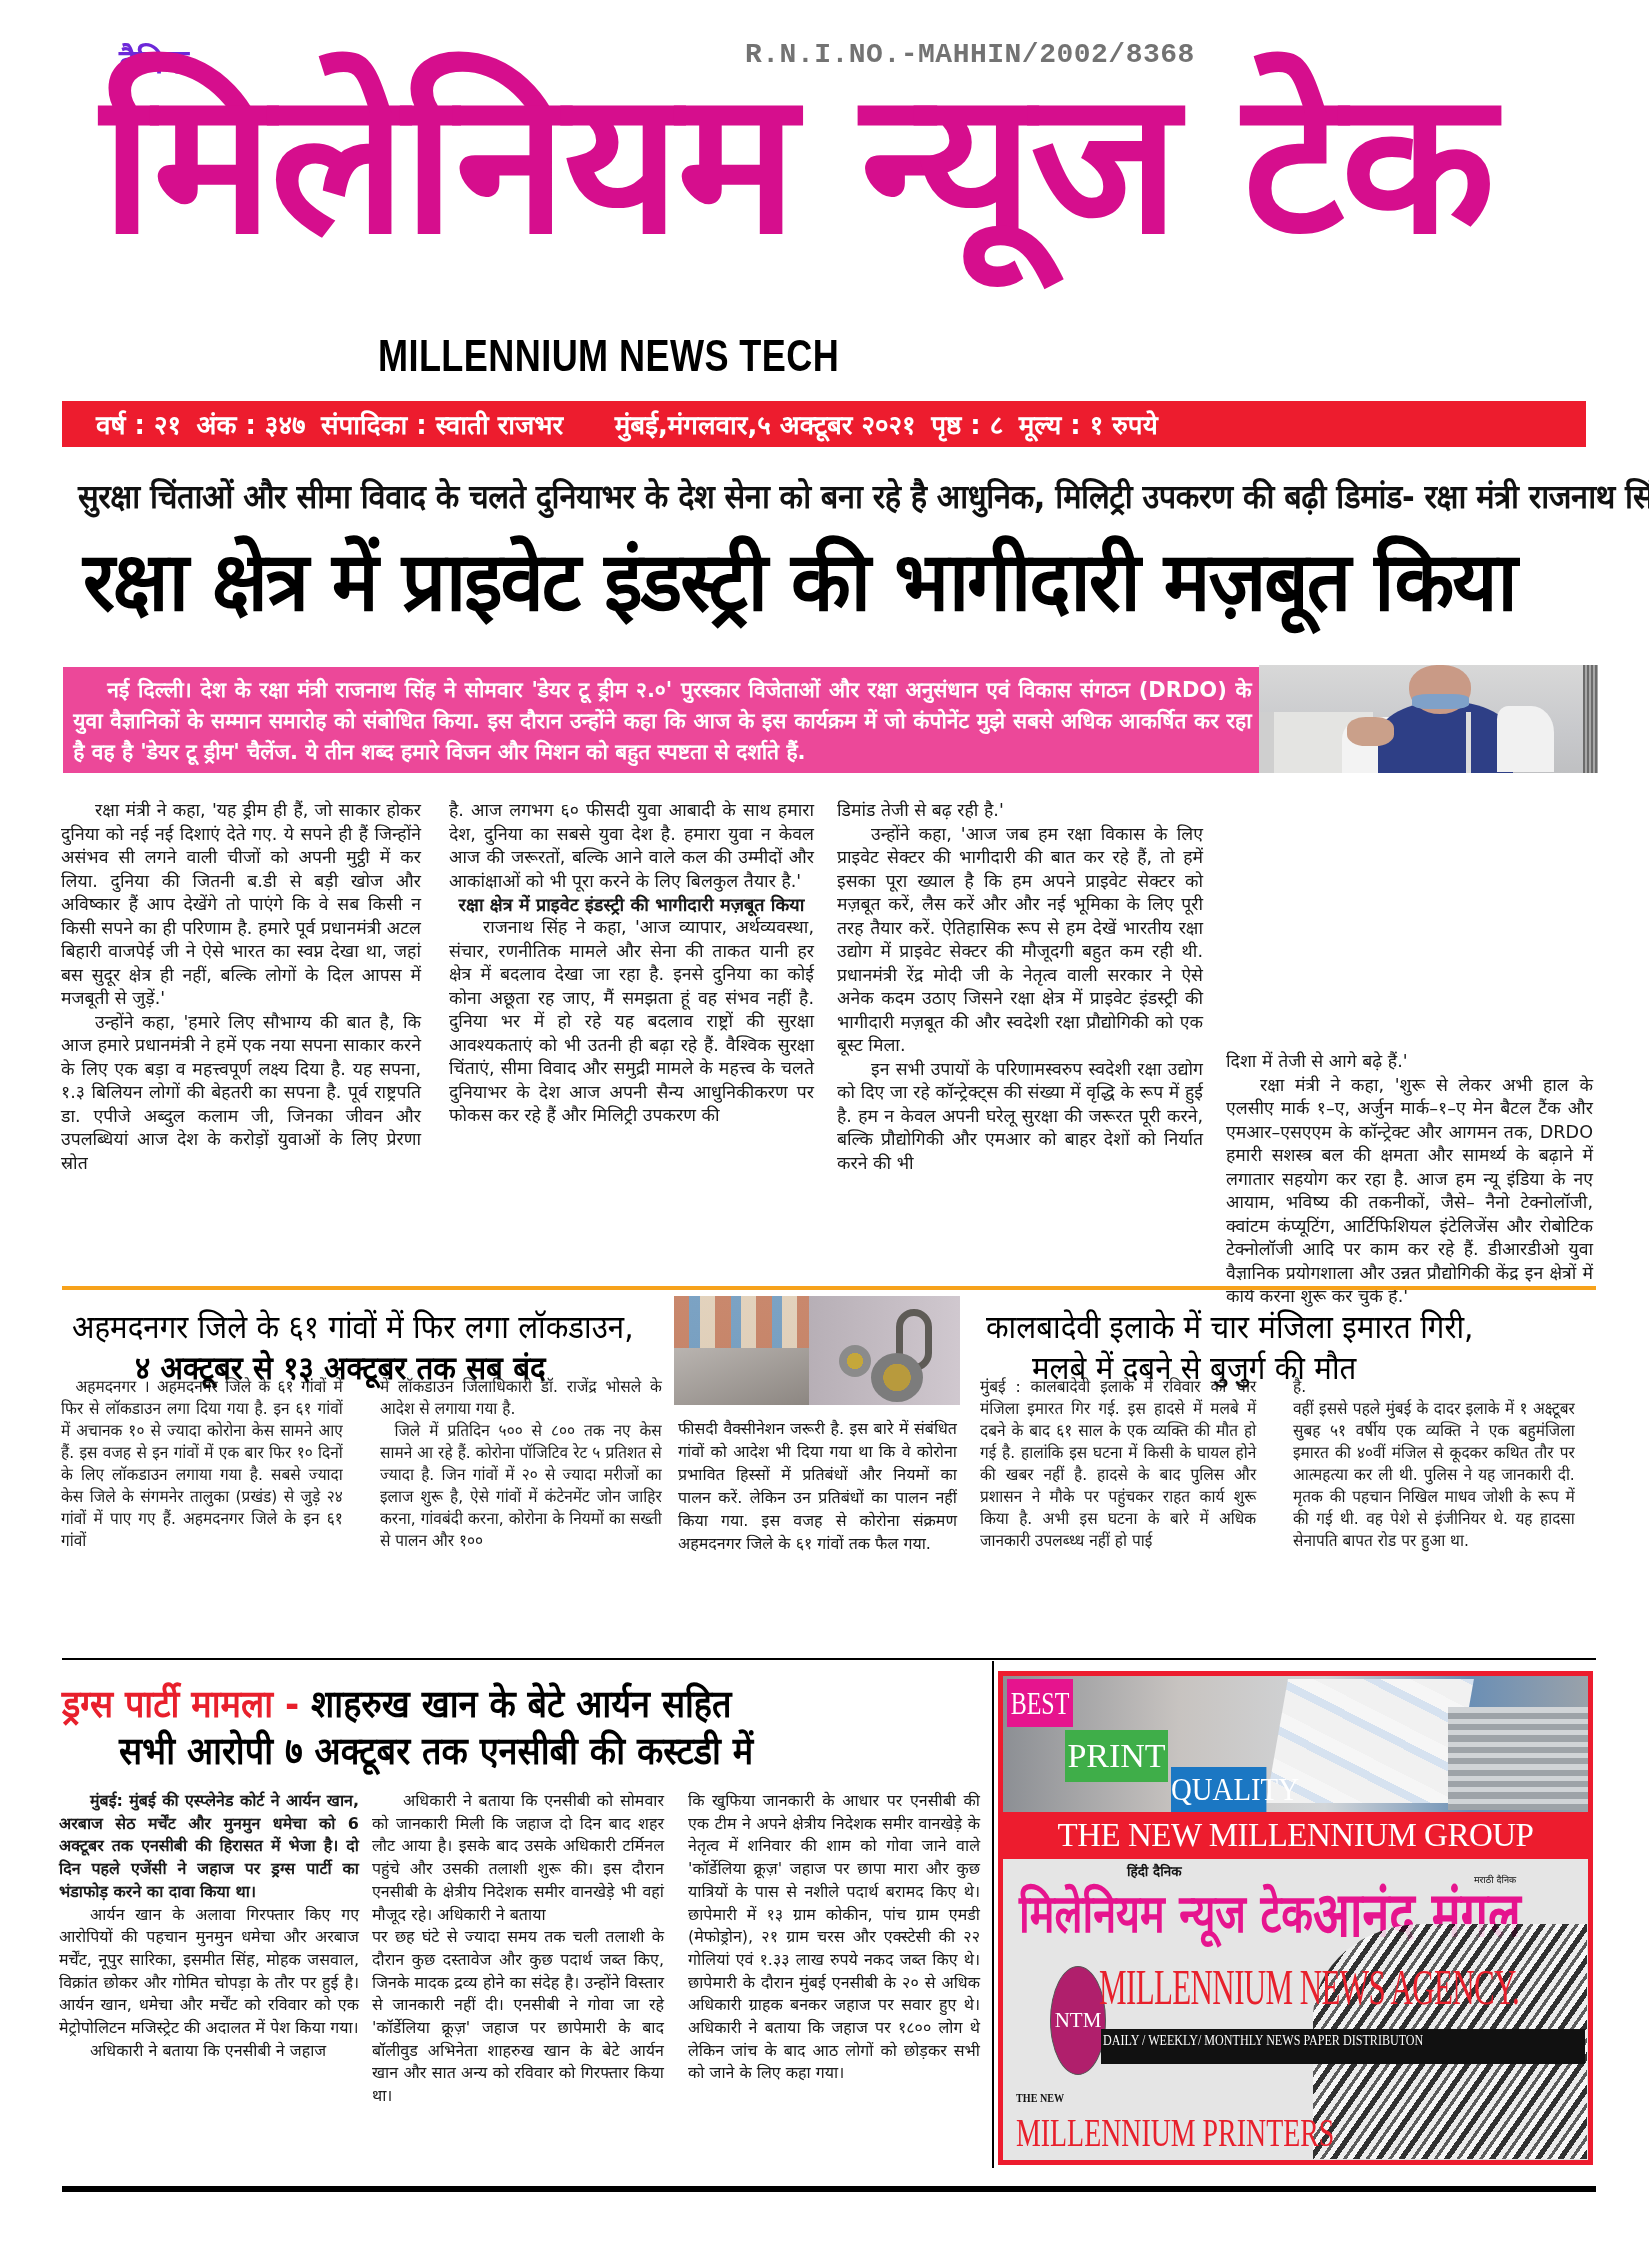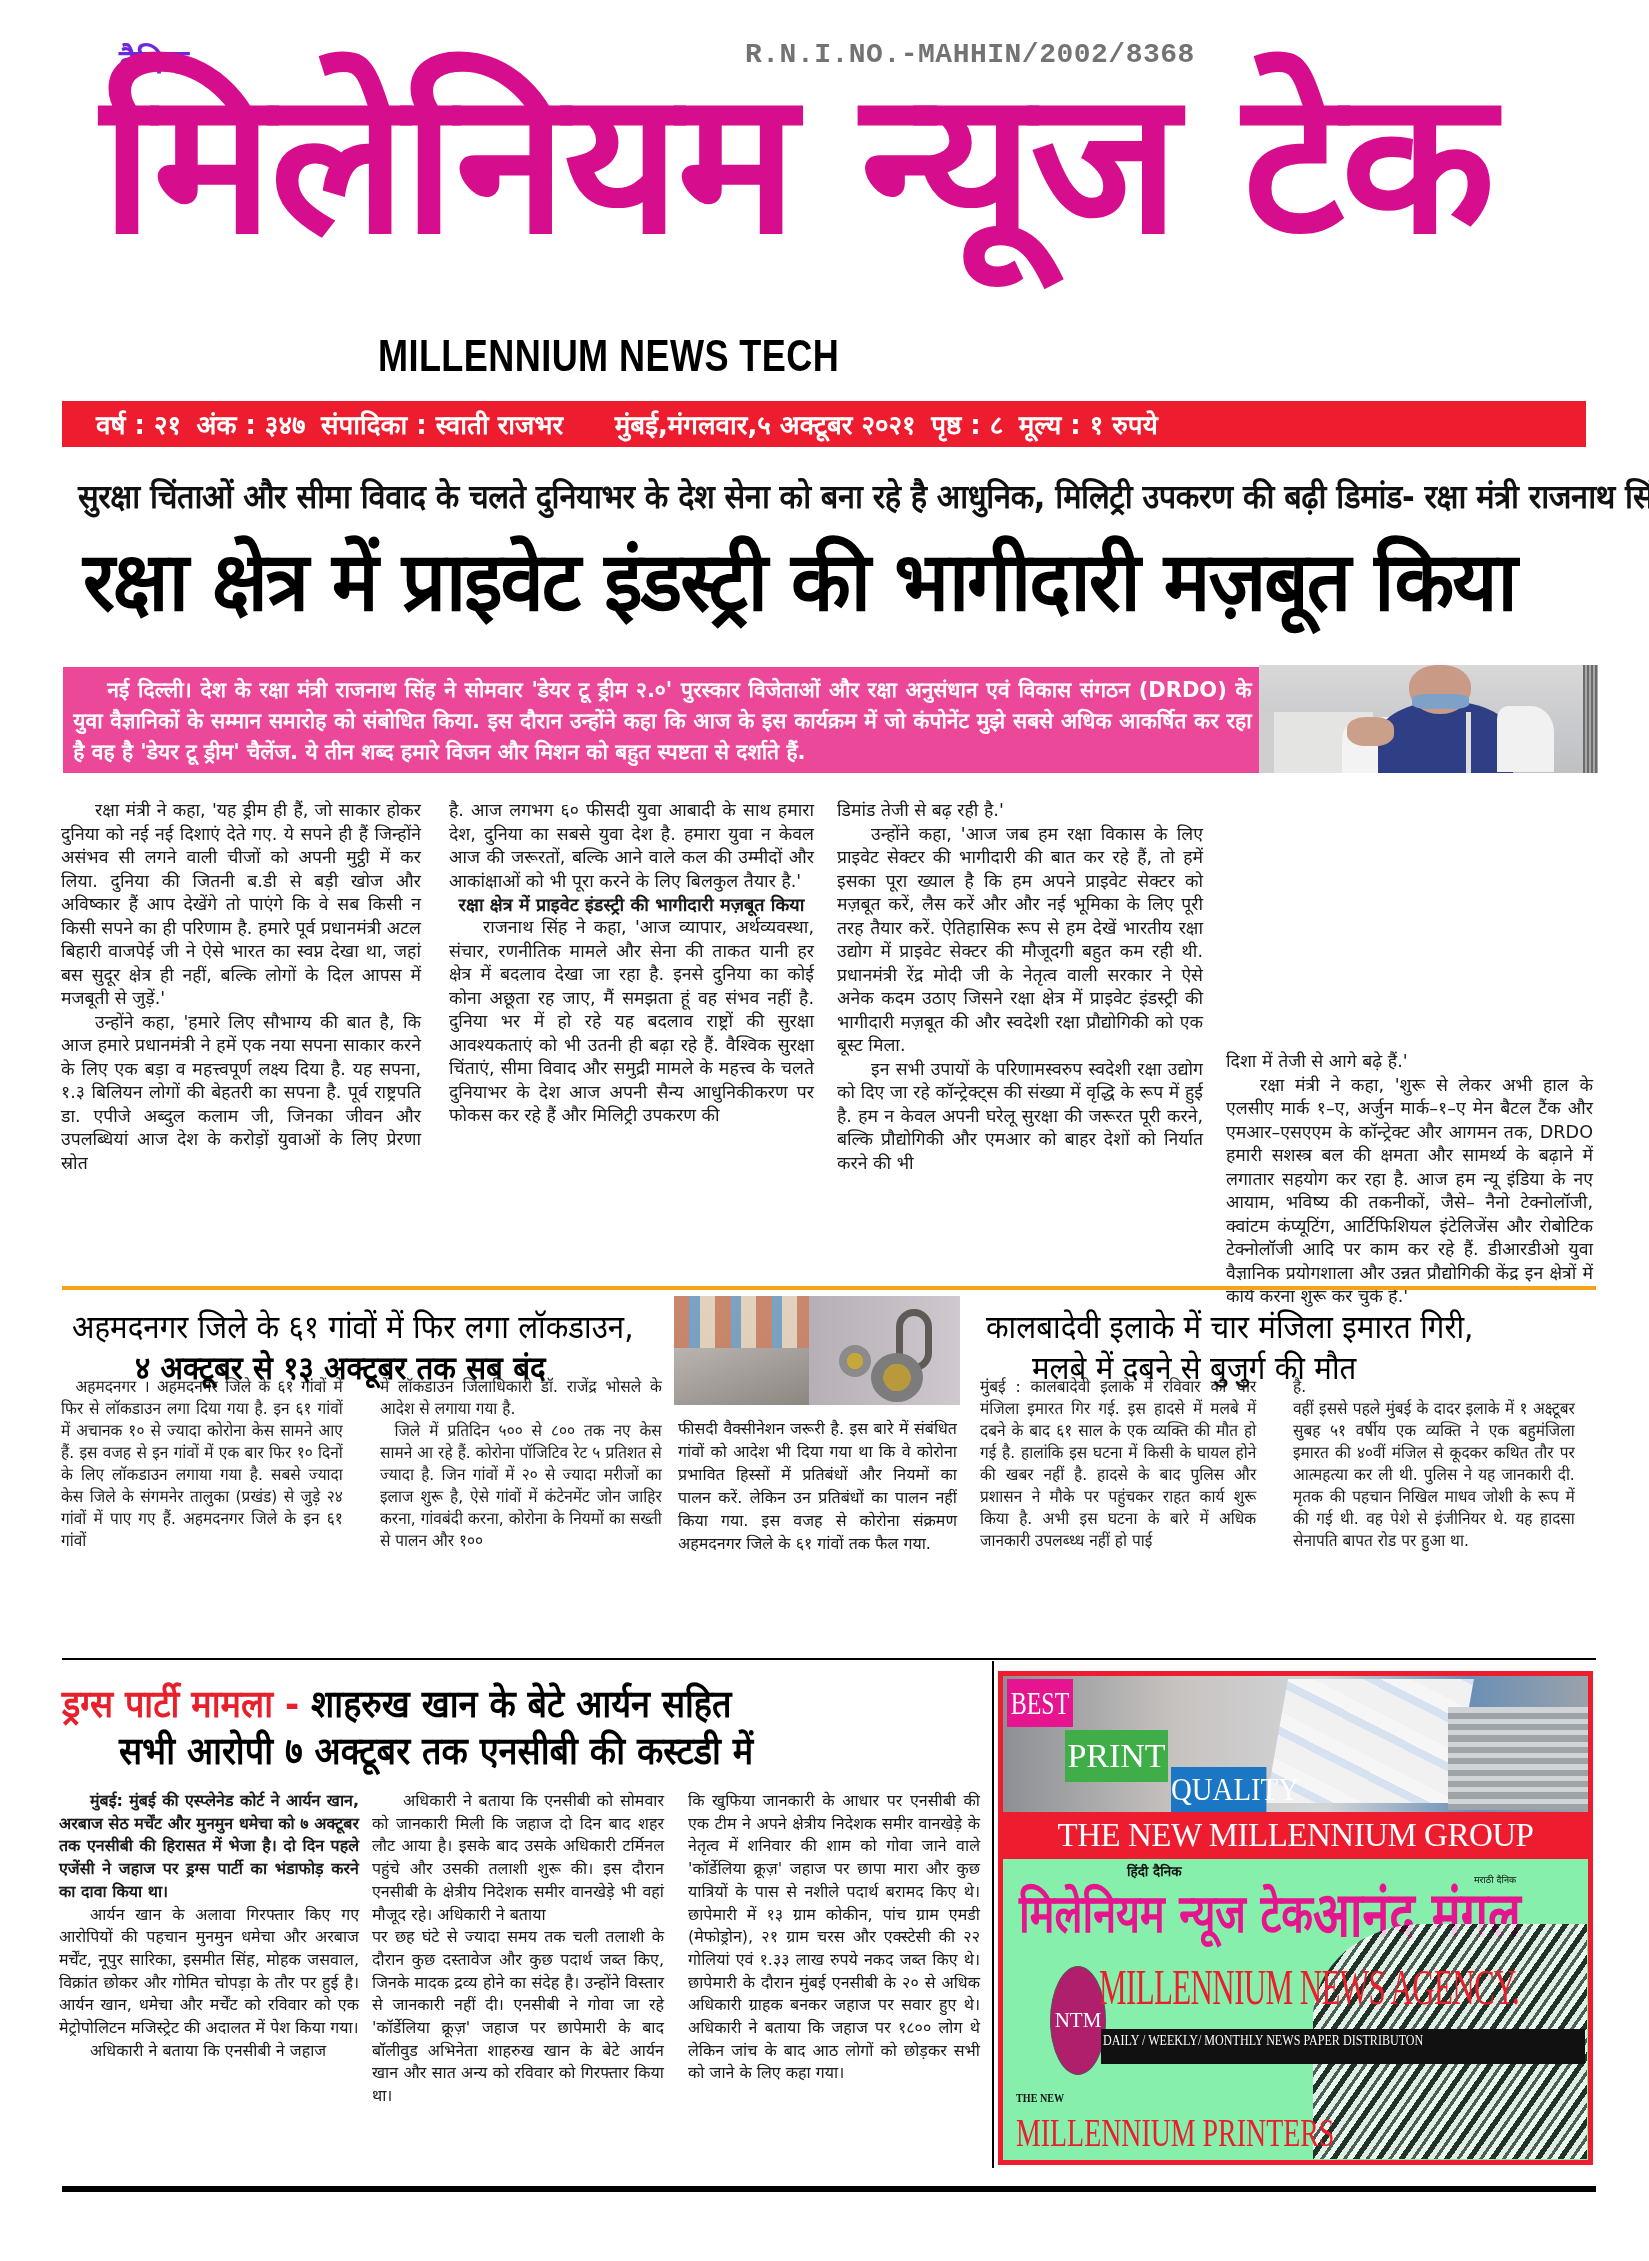--- a/index.html
+++ b/index.html
@@ -79,21 +79,21 @@
   .d1 { left: 59px; top: 1790px; width: 300px; }
   .d2 { left: 372px; top: 1790px; width: 292px; }
   .d3 { left: 688px; top: 1790px; width: 292px; }
   .col-d { font-size: 16px; line-height: 22.7px; text-align: justify; color: #1a1a1a; }
   .col-d p { text-indent: 31px; }
   .col-d p.bold { font-weight: 900; }
 
   .v-rule { left: 992px; top: 1661px; width: 1.6px; height: 507px; background: #000; }
 
   
-  .ad { left: 998px; top: 1671px; width: 595px; height: 494px; border: 5.2px solid #ed1c2e; background: #86efac; overflow: hidden; }
+  .ad { left: 998px; top: 1671px; width: 595px; height: 494px; border: 5.2px solid #ed1c2e; background: #e5e5e5; overflow: hidden; }
   .ad .photo-strip { position: absolute; left: 0; top: 0; width: 585px; height: 136px; background: linear-gradient(90deg,#8c8f94 0%,#c7c3c0 30%,#d2d5d8 55%,#6b8fb5 80%,#9aa2aa 100%); }
   .ad .paper { position: absolute; left: 274px; top: 2.6px; width: 186px; height: 124px; background: repeating-linear-gradient(25deg,#f1f1f1 0 21px,#d6e2f0 21px 28.5px,#f6f6f6 28.5px 41px); transform: skewX(-10deg); }
   .ad .rollers { position: absolute; left: 445px; top: 31px; width: 140px; height: 103px; background: repeating-linear-gradient(0deg,#9ea3a8 0 6.2px,#d1d4d7 6.2px 11.4px); }
   .ad .tag-best { position: absolute; left: 4.1px; top: 2.6px; width: 88px; height: 48px; background: #e6148e; color: #fff; font-family: "Liberation Serif", serif; font-size: 32px; line-height: 48px; text-align: center; transform: scaleX(0.75); transform-origin: left; }
   .ad .tag-print { position: absolute; left: 62px; top: 54px; width: 103px; height: 52px; background: #3fae49; color: #fff; font-family: "Liberation Serif", serif; font-size: 34px; line-height: 52px; text-align: center; }
   .ad .tag-quality { position: absolute; left: 168px; top: 91px; width: 106px; height: 45px; background: #1b77c3; color: #fff; font-family: "Liberation Serif", serif; font-size: 32px; line-height: 45px; text-align: center; transform: scaleX(0.9); transform-origin: left; }
   .ad .group { position: absolute; left: 0; top: 136px; width: 585px; height: 47px; background: #ed1c2e; color: #fff; font-family: "Liberation Serif", serif; font-size: 33px; line-height: 47px; text-align: center; letter-spacing: -0.5px; }
   .ad .hindi-small { position: absolute; left: 124px; top: 186px; font-size: 13.5px; color: #111; font-weight: 700; }
   .ad .marathi-small { position: absolute; left: 471px; top: 197px; font-size: 9.3px; color: #111; }
   .ad .mnt { position: absolute; left: 15.5px; top: 199px; font-size: 53px; font-weight: 900; color: #e6148e; white-space: nowrap; transform: scaleX(0.78); transform-origin: left top; }
@@ -198,21 +198,21 @@
 
 <div class="abs black-rule"></div>
 
 <div class="abs h-drugs-1">
   <span class="red">ड्रग्स पार्टी मामला -</span>
   <span>शाहरुख खान के बेटे आर्यन सहित</span>
 </div>
 <div class="abs h-drugs-2">सभी आरोपी ७ अक्टूबर तक एनसीबी की कस्टडी में</div>
 
 <div class="abs col-d d1">
-  <p class="bold">मुंबई: मुंबई की एस्प्लेनेड कोर्ट ने आर्यन खान, अरबाज सेठ मर्चेंट और मुनमुन धमेचा को ७ अक्टूबर तक एनसीबी की हिरासत में भेजा है। दो दिन पहले एजेंसी ने जहाज पर ड्रग्स पार्टी का भंडाफोड़ करने का दावा किया था।</p>
+  <p class="bold">मुंबई: मुंबई की एस्प्लेनेड कोर्ट ने आर्यन खान, अरबाज सेठ मर्चेंट और मुनमुन धमेचा को 6 अक्टूबर तक एनसीबी की हिरासत में भेजा है। दो दिन पहले एजेंसी ने जहाज पर ड्रग्स पार्टी का भंडाफोड़ करने का दावा किया था।</p>
   <p>आर्यन खान के अलावा गिरफ्तार किए गए आरोपियों की पहचान मुनमुन धमेचा और अरबाज मर्चेंट, नूपुर सारिका, इसमीत सिंह, मोहक जसवाल, विक्रांत छोकर और गोमित चोपड़ा के तौर पर हुई है। आर्यन खान, धमेचा और मर्चेंट को रविवार को एक मेट्रोपोलिटन मजिस्ट्रेट की अदालत में पेश किया गया।</p>
   <p>अधिकारी ने बताया कि एनसीबी ने जहाज</p>
 </div>
 <div class="abs col-d d2">
   <p>अधिकारी ने बताया कि एनसीबी को सोमवार को जानकारी मिली कि जहाज दो दिन बाद शहर लौट आया है। इसके बाद उसके अधिकारी टर्मिनल पहुंचे और उसकी तलाशी शुरू की। इस दौरान एनसीबी के क्षेत्रीय निदेशक समीर वानखेड़े भी वहां मौजूद रहे। अधिकारी ने बताया</p>
   <p style="text-indent:0">पर छह घंटे से ज्यादा समय तक चली तलाशी के दौरान कुछ दस्तावेज और कुछ पदार्थ जब्त किए, जिनके मादक द्रव्य होने का संदेह है। उन्होंने विस्तार से जानकारी नहीं दी। एनसीबी ने गोवा जा रहे 'कॉर्डेलिया क्रूज़' जहाज पर छापेमारी के बाद बॉलीवुड अभिनेता शाहरुख खान के बेटे आर्यन खान और सात अन्य को रविवार को गिरफ्तार किया था।</p>
 </div>
 <div class="abs col-d d3">
   <p style="text-indent:0">कि खुफिया जानकारी के आधार पर एनसीबी की एक टीम ने अपने क्षेत्रीय निदेशक समीर वानखेड़े के नेतृत्व में शनिवार की शाम को गोवा जाने वाले 'कॉर्डेलिया क्रूज़' जहाज पर छापा मारा और कुछ यात्रियों के पास से नशीले पदार्थ बरामद किए थे। छापेमारी में १३ ग्राम कोकीन, पांच ग्राम एमडी (मेफोड्रोन), २१ ग्राम चरस और एक्स्टेसी की २२ गोलियां एवं १.३३ लाख रुपये नकद जब्त किए थे। छापेमारी के दौरान मुंबई एनसीबी के २० से अधिक अधिकारी ग्राहक बनकर जहाज पर सवार हुए थे। अधिकारी ने बताया कि जहाज पर १८०० लोग थे लेकिन जांच के बाद आठ लोगों को छोड़कर सभी को जाने के लिए कहा गया।</p>
 </div>

